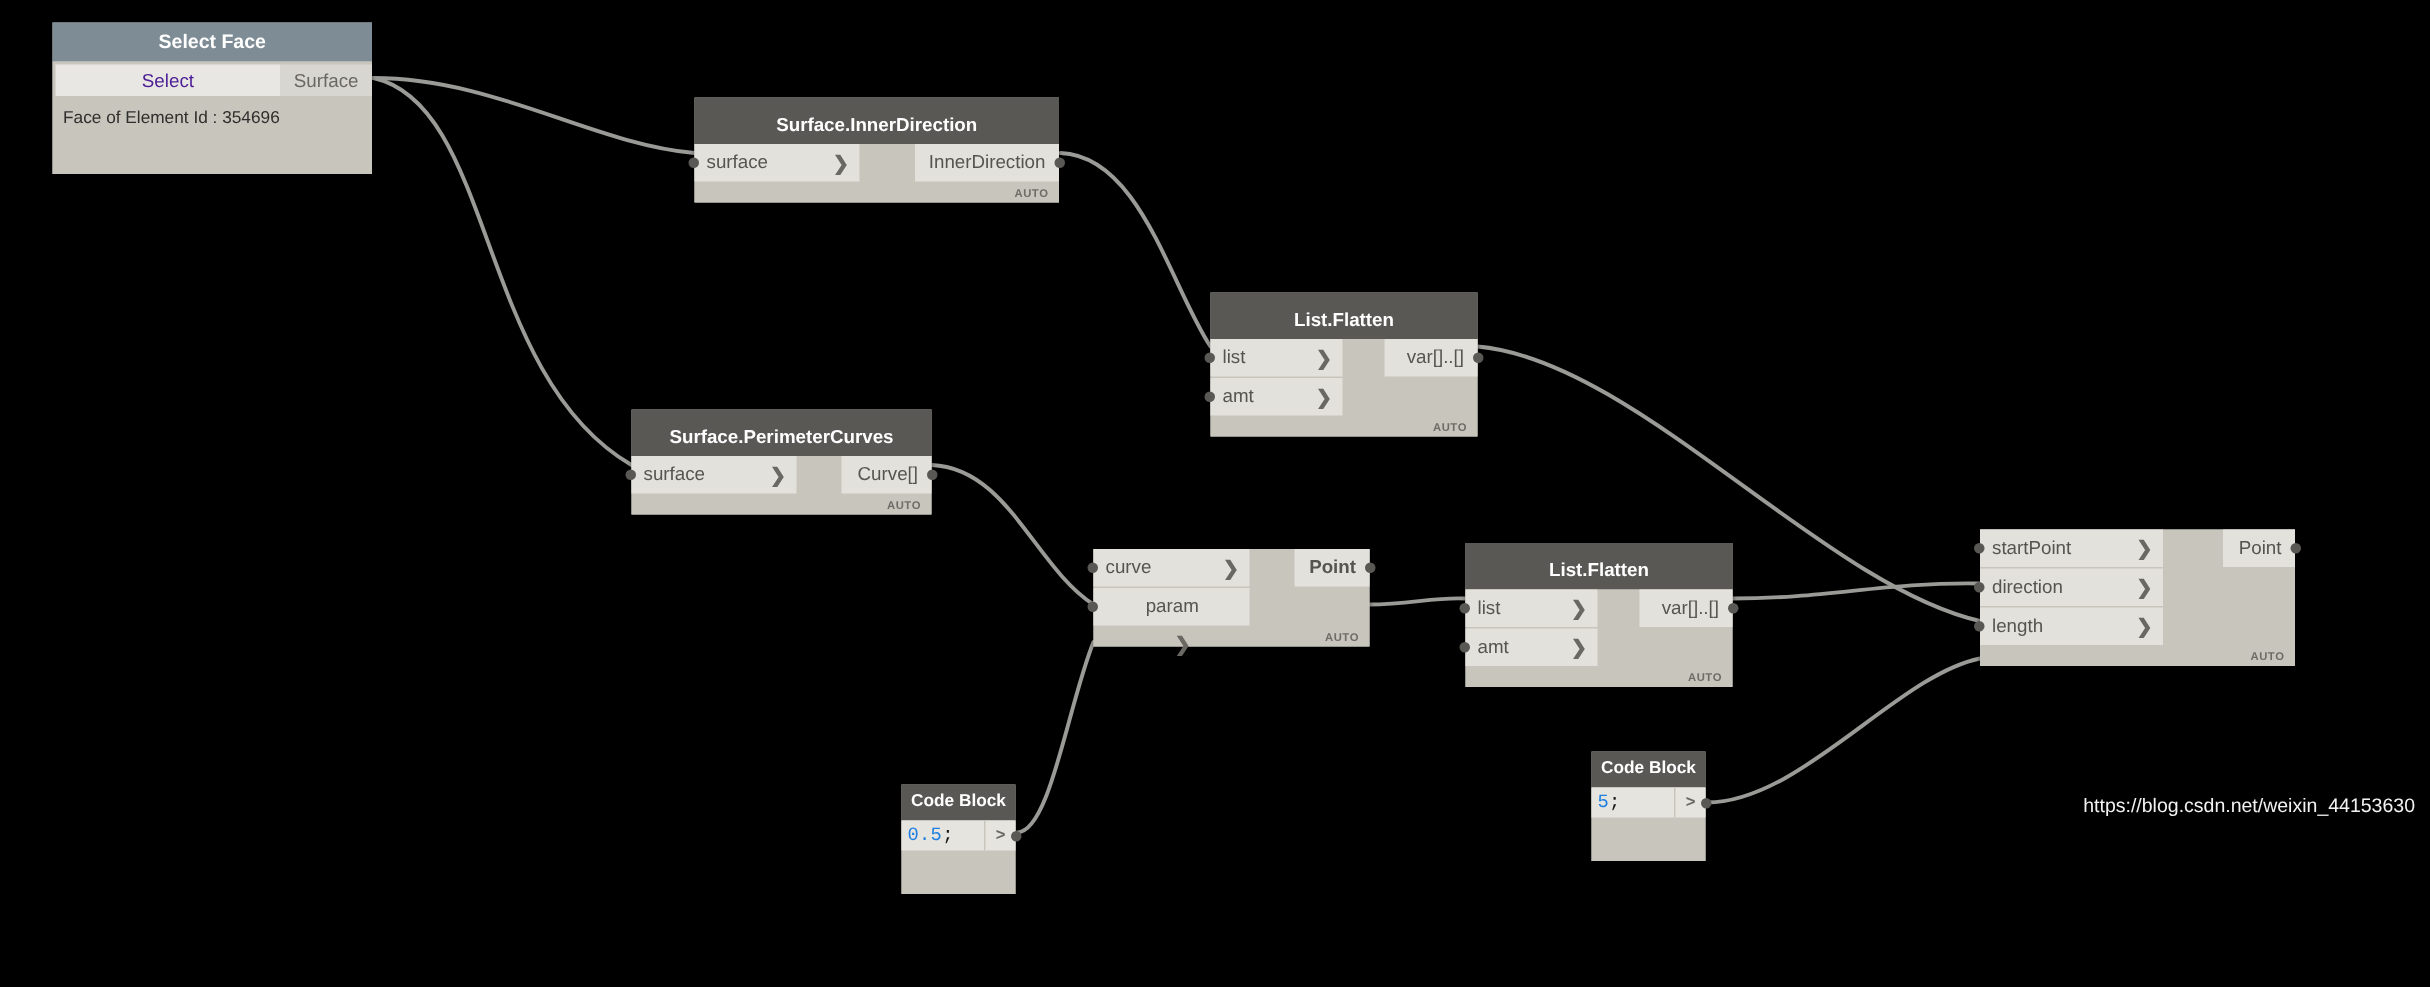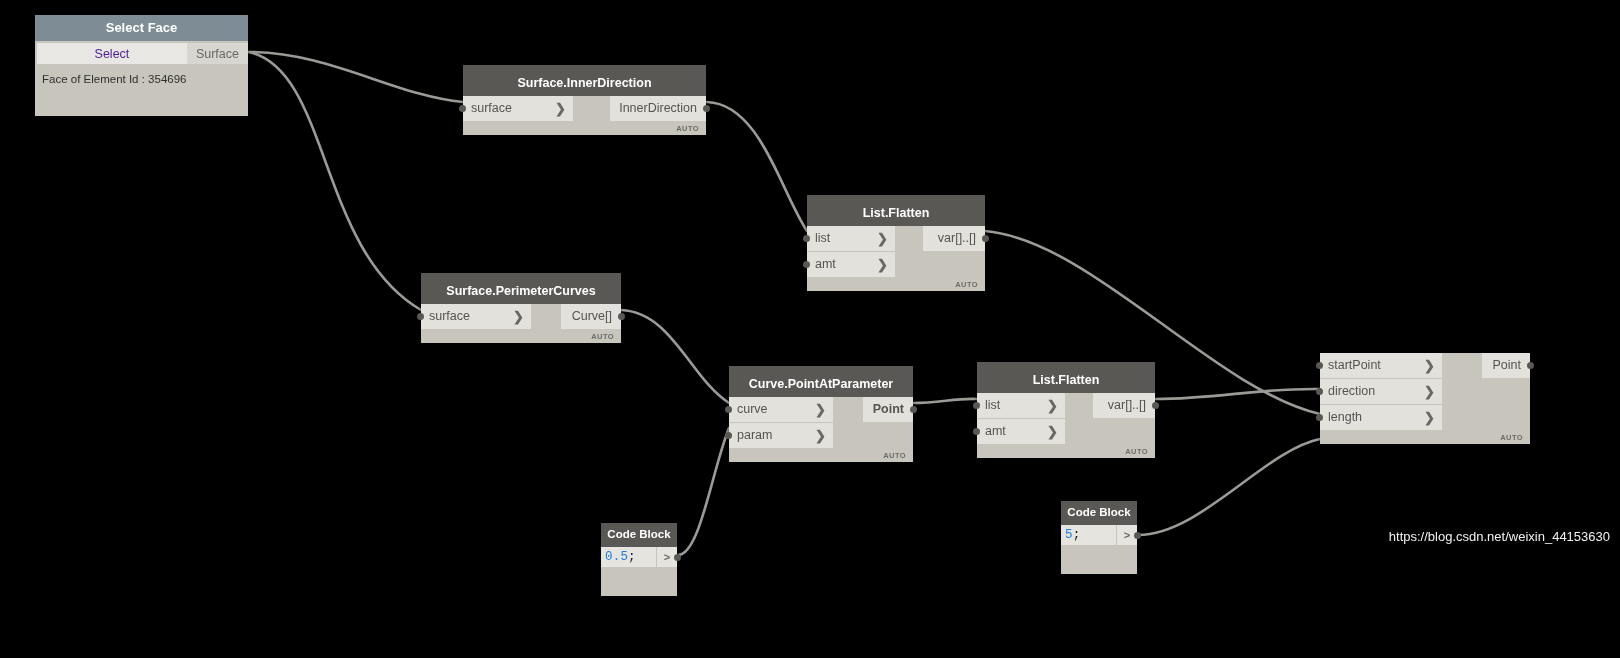--- a/index.html
+++ b/index.html
@@ -301,35 +301,34 @@
         <div class="port-out" style="min-width:60px;">
           <span>Curve[]</span>
           <span class="nub nub-r"></span>
         </div>
       </div>
       <div class="auto-badge">AUTO</div>
     </div>
   </div>
 
   <div class="node" id="node-curve-pointatparameter" style="left:729px; top:366px; width:184px;">
-    <div class="node-header">Curve.PointAtParameter</div>
     <div class="node-body">
       <div class="port-row">
         <div class="port-in" style="width:104px;">
           <span class="nub nub-l"></span>
           <span>curve</span>
           <span class="chev">❯</span>
         </div>
         <div class="port-out" style="min-width:50px;font-weight:bold;">
           <span>Point</span>
           <span class="nub nub-r"></span>
         </div>
       </div>
       <div class="port-row">
-        <div class="port-in" style="width:104px;">
+        <div class="port-in" style="width:104px;flex-direction:column;">
           <span class="nub nub-l"></span>
           <span>param</span>
           <span class="chev">❯</span>
         </div>
       </div>
       <div class="auto-badge">AUTO</div>
     </div>
   </div>
 
   <div class="node" id="node-list-flatten-2" style="left:977px; top:362px; width:178px;">

